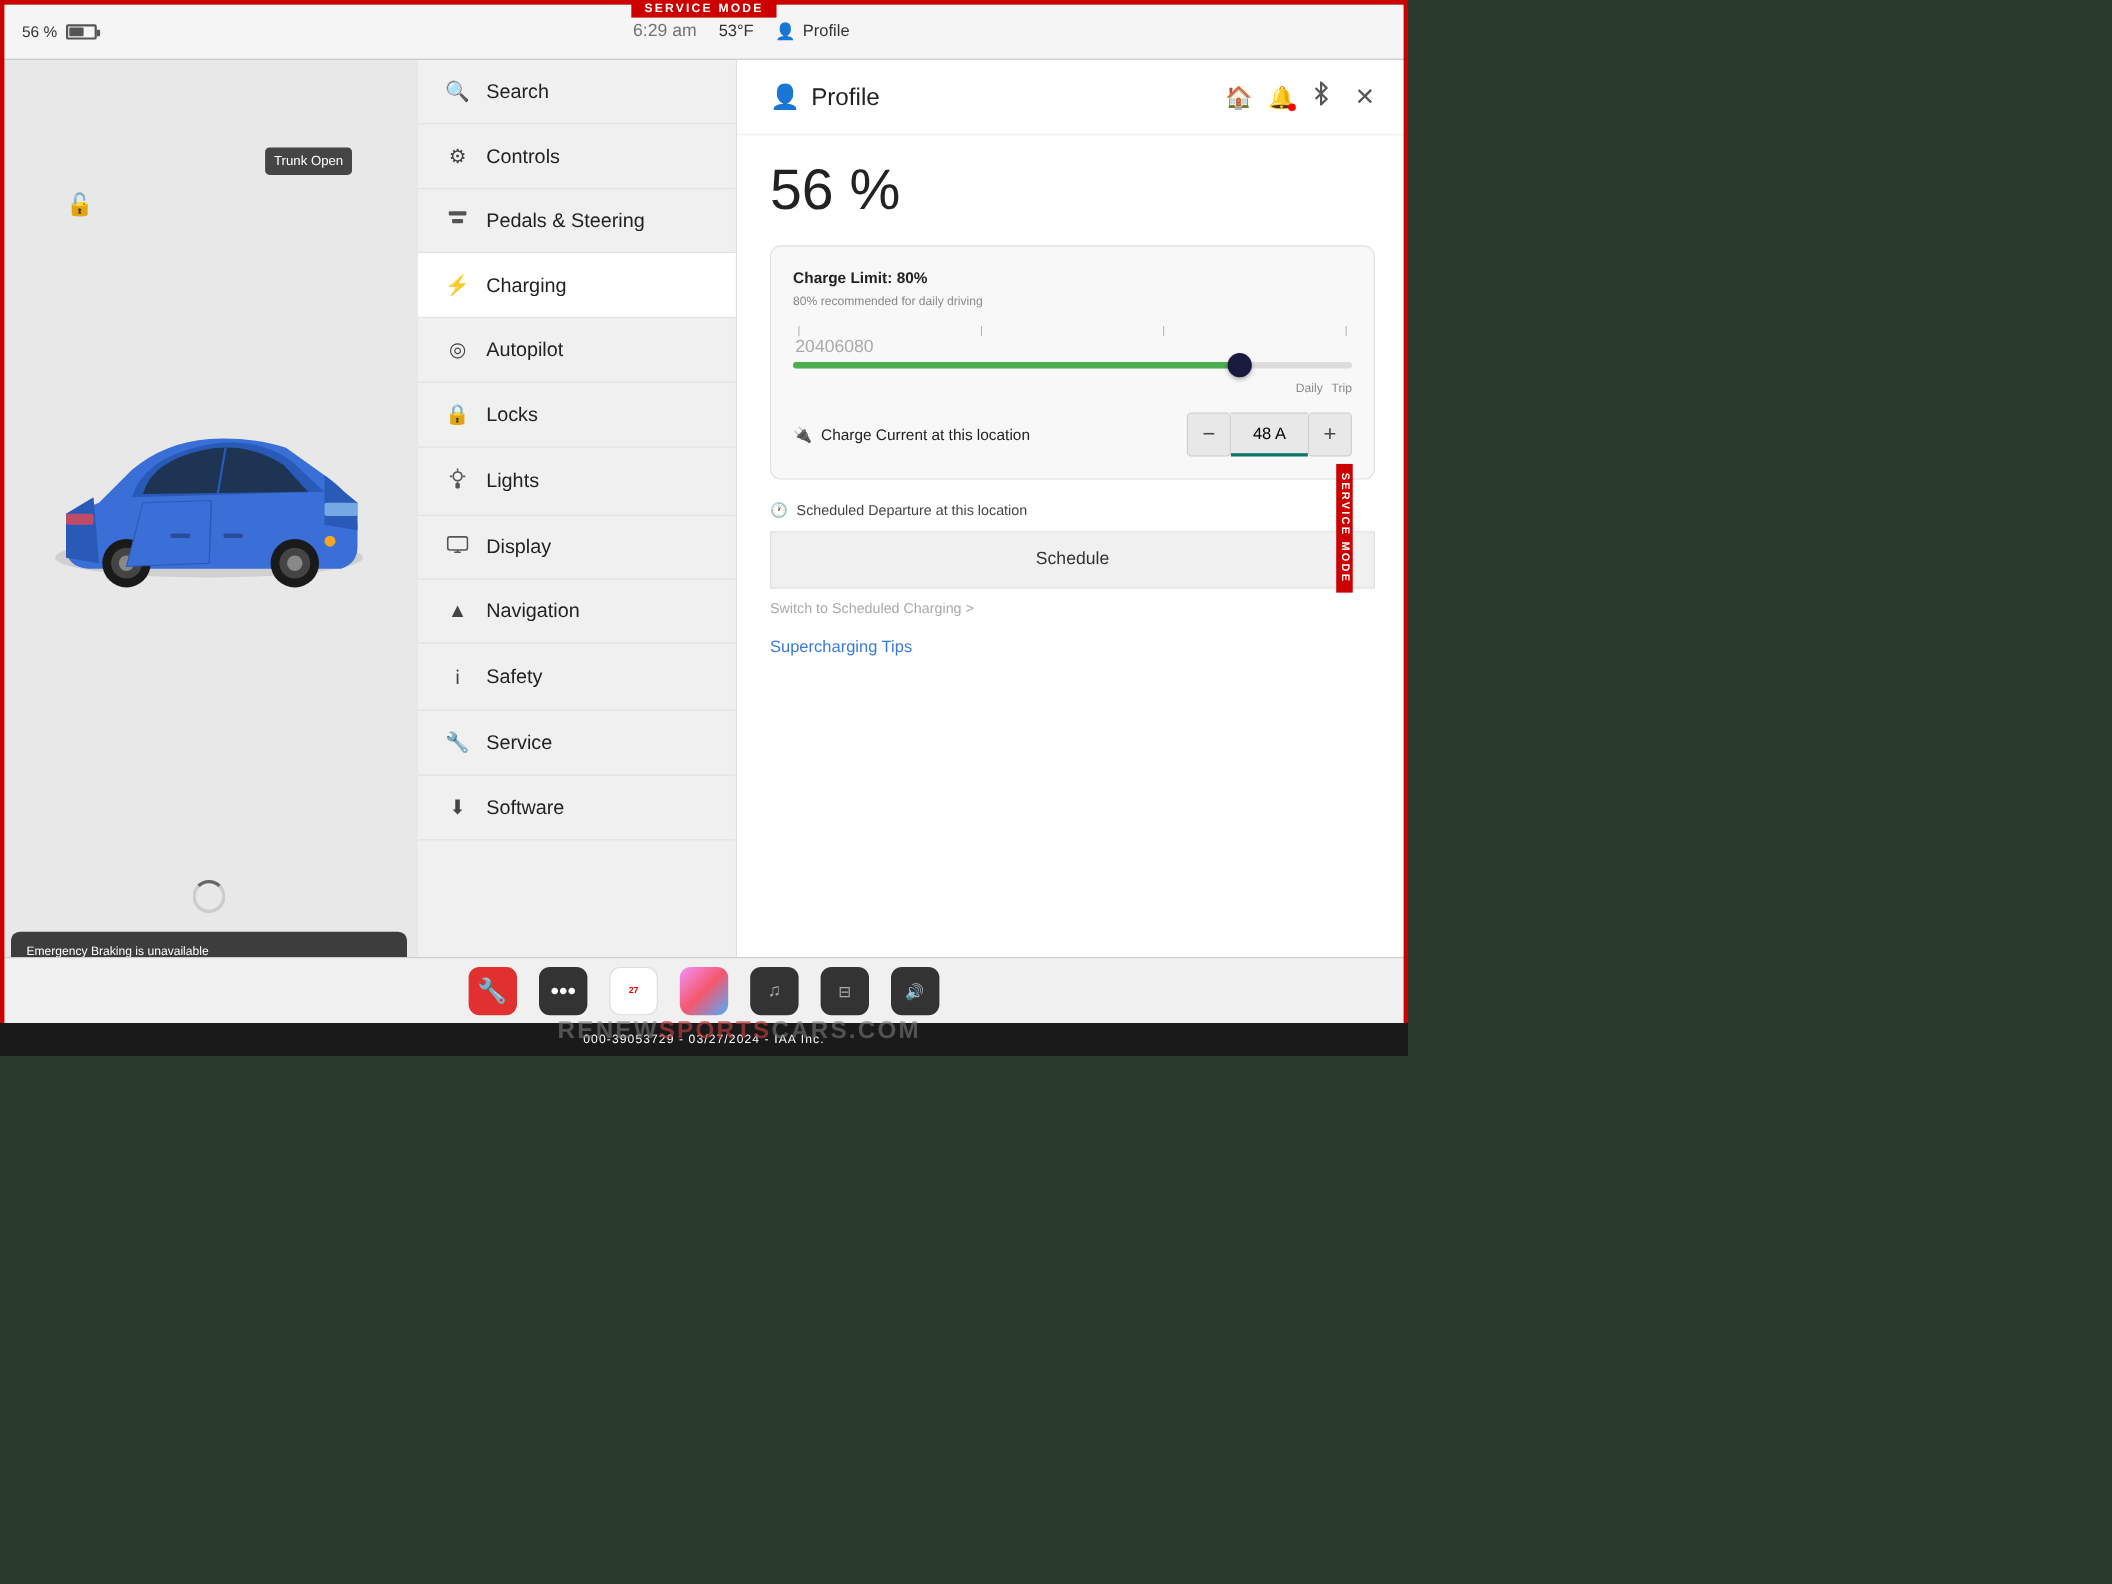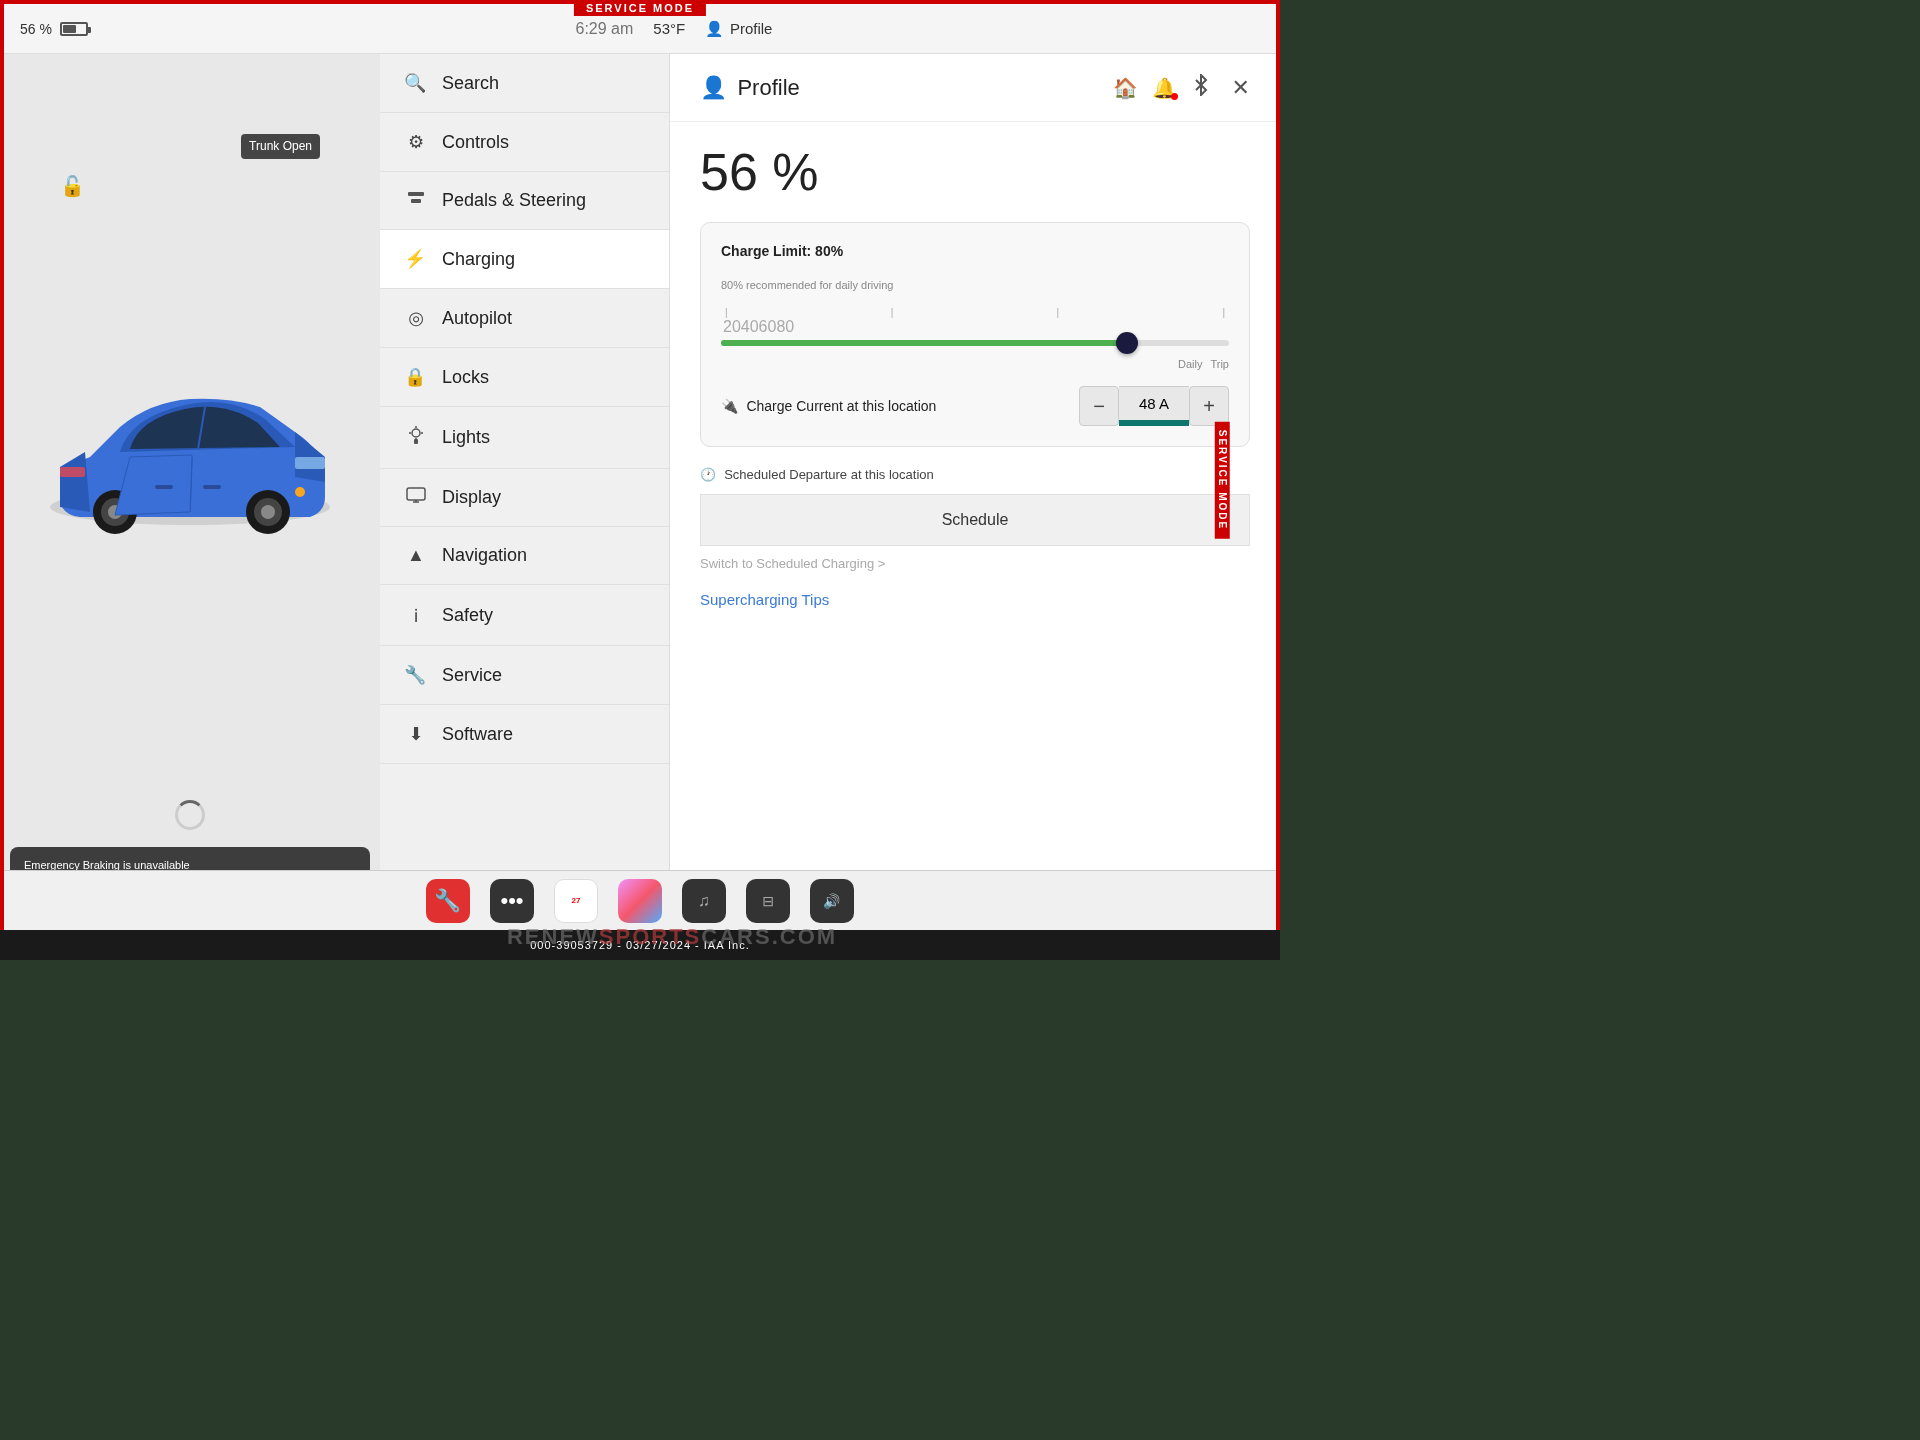--- a/index.html
+++ b/index.html
@@ -321,21 +321,21 @@
       border: 1px solid #e0e0e0;
       border-radius: 10px;
       padding: 20px;
       margin-bottom: 20px;
     }
 
     .charge-limit-header {
       font-size: 14px;
       font-weight: 600;
       color: #222;
-      margin-bottom: 20px;
+      margin-bottom: 8px;
     }
 
     .charge-limit-sub {
       font-size: 11px;
       color: #888;
       margin-bottom: 16px;
     }
 
     
     .slider-container {
@@ -421,21 +421,21 @@
       font-size: 20px;
       cursor: pointer;
       color: #444;
     }
 
     .charge-value {
       width: 70px;
       height: 40px;
       background: #e8e8e8;
       border-top: 1px solid #ccc;
-      border-bottom: 6px solid #0f766e;
+      border-bottom: 3px solid #0f766e;
       display: flex;
       align-items: center;
       justify-content: center;
       font-size: 15px;
       font-weight: 500;
     }
 
     .open-charge-port-btn {
       width: 100%;
       padding: 16px;

